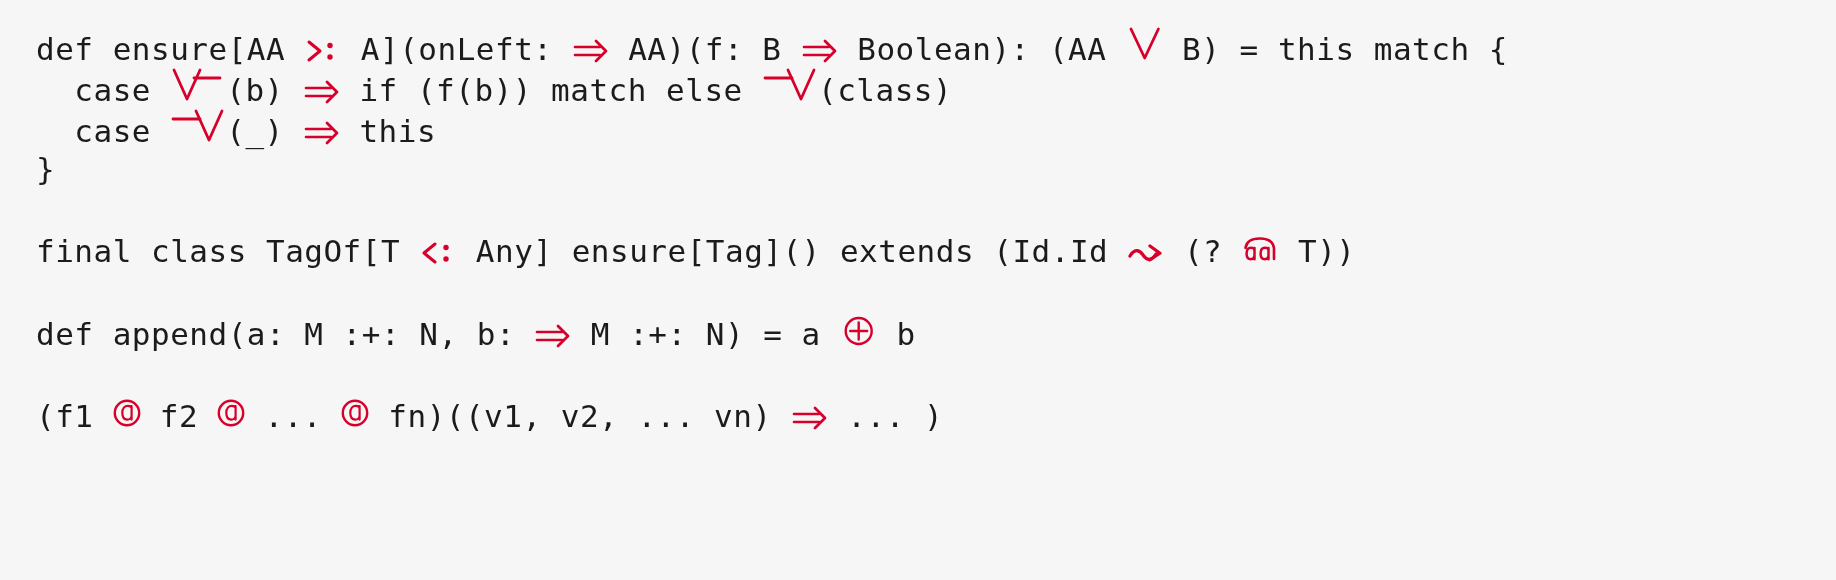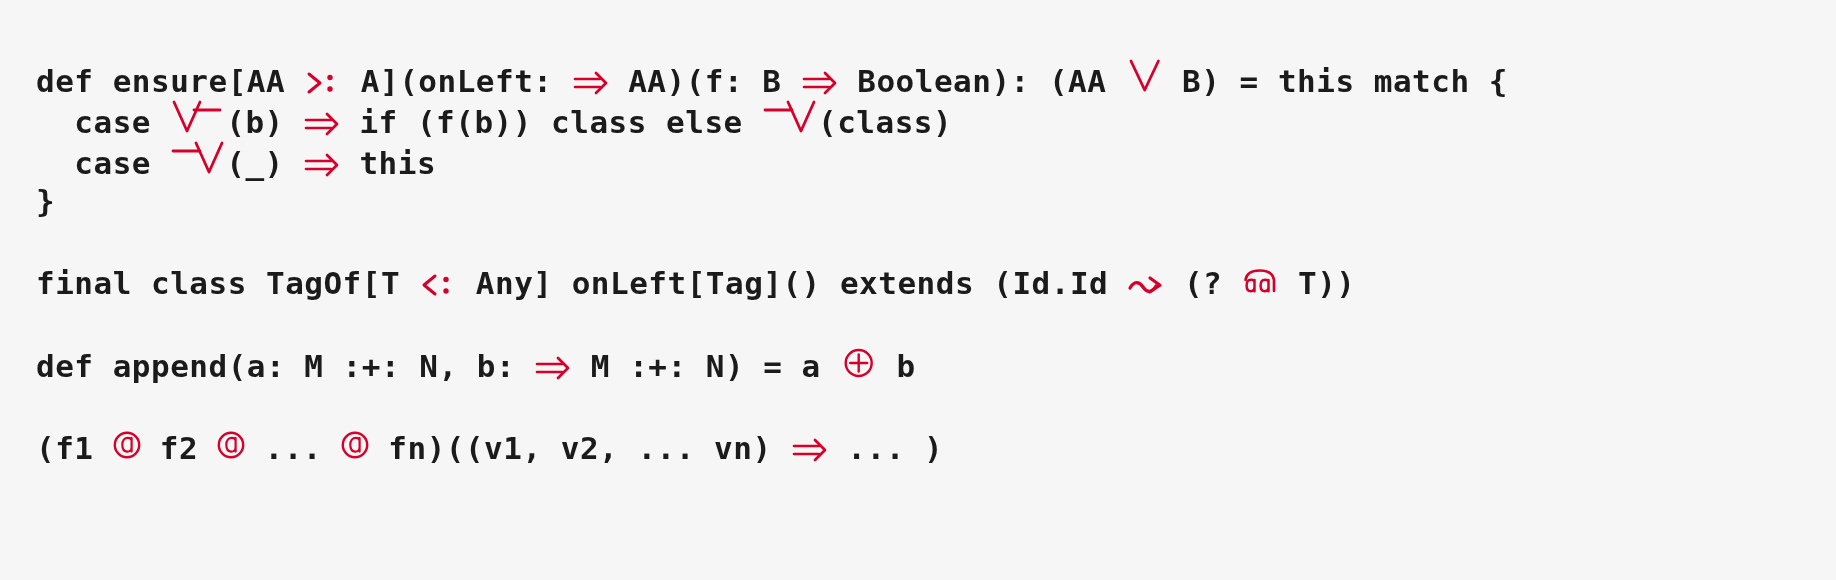--- a/index.html
+++ b/index.html
@@ -16,22 +16,21 @@
 
   #code-block {
     position: absolute;
     left: 36px;
     top: 26px;
     font-size: 31px;
     line-height: 41px;
     letter-spacing: 0.5px;
     color: #1b1b1b;
     white-space: pre;
-    font-weight: 700;
-    margin-top: 32px;
+    font-weight: 400;
   }
 
   .code-line {
     height: 41px;
     white-space: pre;
     display: block;
   }
   .code-line.blank { height: 41px; }
 
   
@@ -70,35 +69,35 @@
             <path d="M24 3 L34 13 L24 23" stroke-width="2.8"></path>
           </svg></span></span><span class="tok plain"> Boolean): (AA </span><span class="tok lig" title="\/"><span class="glyph" style="width:37.4px;height:34px;top:1px;"><svg width="37.4" height="34" viewBox="0 0 37.4 34" fill="none" stroke="#d6002a" stroke-width="2.6" stroke-linecap="round" stroke-linejoin="round">
             <path d="M5 2 L18.7 31 L32.4 2" stroke-width="2.8"></path>
           </svg></span></span><span class="tok plain"> B) = this match {</span></div><div class="code-line"><span class="tok plain">  case </span><span class="tok lig" title="\/-"><span class="glyph" style="width:56.1px;height:34px;top:1px;"><svg width="56.1" height="34" viewBox="0 0 56.1 34" fill="none" stroke="#d6002a" stroke-width="2.6" stroke-linecap="round" stroke-linejoin="round">
             <path d="M4 2 L17 31 L30 2" stroke-width="2.8"></path>
             <path d="M24 10 H50" stroke-width="2.8"></path>
           </svg></span></span><span class="tok plain">(b) </span><span class="tok lig" title="=&gt;"><span class="glyph" style="width:37.4px;height:26px;top:4px;"><svg width="37.4" height="26" viewBox="0 0 37.4 26" fill="none" stroke="#d6002a" stroke-width="2.6" stroke-linecap="round" stroke-linejoin="round">
             <path d="M3 9 H28"></path>
             <path d="M3 17 H28"></path>
             <path d="M24 3 L34 13 L24 23" stroke-width="2.8"></path>
-          </svg></span></span><span class="tok plain"> if (f(b)) class else </span><span class="tok lig" title="-\/"><span class="glyph" style="width:56.1px;height:34px;top:1px;"><svg width="56.1" height="34" viewBox="0 0 56.1 34" fill="none" stroke="#d6002a" stroke-width="2.6" stroke-linecap="round" stroke-linejoin="round">
+          </svg></span></span><span class="tok plain"> if (f(b)) match else </span><span class="tok lig" title="-\/"><span class="glyph" style="width:56.1px;height:34px;top:1px;"><svg width="56.1" height="34" viewBox="0 0 56.1 34" fill="none" stroke="#d6002a" stroke-width="2.6" stroke-linecap="round" stroke-linejoin="round">
             <path d="M3 10 H30" stroke-width="2.8"></path>
             <path d="M26 2 L39 31 L52 2" stroke-width="2.8"></path>
           </svg></span></span><span class="tok plain">(class)</span></div><div class="code-line"><span class="tok plain">  case </span><span class="tok lig" title="-\/"><span class="glyph" style="width:56.1px;height:34px;top:1px;"><svg width="56.1" height="34" viewBox="0 0 56.1 34" fill="none" stroke="#d6002a" stroke-width="2.6" stroke-linecap="round" stroke-linejoin="round">
             <path d="M3 10 H30" stroke-width="2.8"></path>
             <path d="M26 2 L39 31 L52 2" stroke-width="2.8"></path>
           </svg></span></span><span class="tok plain">(_) </span><span class="tok lig" title="=&gt;"><span class="glyph" style="width:37.4px;height:26px;top:4px;"><svg width="37.4" height="26" viewBox="0 0 37.4 26" fill="none" stroke="#d6002a" stroke-width="2.6" stroke-linecap="round" stroke-linejoin="round">
             <path d="M3 9 H28"></path>
             <path d="M3 17 H28"></path>
             <path d="M24 3 L34 13 L24 23" stroke-width="2.8"></path>
           </svg></span></span><span class="tok plain"> this</span></div><div class="code-line"><span class="tok plain">}</span></div><div class="code-line blank">&nbsp;</div><div class="code-line"><span class="tok plain">final class TagOf[T </span><span class="tok lig" title="&lt;:"><span class="glyph" style="width:37.4px;height:26px;top:4px;"><svg width="37.4" height="26" viewBox="0 0 37.4 26" fill="none" stroke="#d6002a" stroke-width="2.6" stroke-linecap="round" stroke-linejoin="round">
             <path d="M16 4 L5 13 L16 22" stroke-width="3"></path>
             <circle cx="27" cy="7.5" r="2.7" fill="#d6002a" stroke="none"></circle>
             <circle cx="27" cy="19" r="2.7" fill="#d6002a" stroke="none"></circle>
-          </svg></span></span><span class="tok plain"> Any] onLeft[Tag]() extends (Id.Id </span><span class="tok lig" title="~&gt;"><span class="glyph" style="width:37.4px;height:26px;top:4px;"><svg width="37.4" height="26" viewBox="0 0 37.4 26" fill="none" stroke="#d6002a" stroke-width="2.6" stroke-linecap="round" stroke-linejoin="round">
+          </svg></span></span><span class="tok plain"> Any] ensure[Tag]() extends (Id.Id </span><span class="tok lig" title="~&gt;"><span class="glyph" style="width:37.4px;height:26px;top:4px;"><svg width="37.4" height="26" viewBox="0 0 37.4 26" fill="none" stroke="#d6002a" stroke-width="2.6" stroke-linecap="round" stroke-linejoin="round">
             <path d="M3 16 C7 9, 12 9, 16 15 C20 21, 25 21, 29 14" stroke-width="3.2"></path>
             <path d="M23 6 L33 13.2 L22.5 20" stroke-width="3.2"></path>
           </svg></span></span><span class="tok plain"> (? </span><span class="tok lig" title="@@"><span class="glyph" style="width:37.4px;height:28px;top:3px;"><svg width="37.4" height="28" viewBox="0 0 37.4 28" fill="none" stroke="#d6002a" stroke-width="2.6" stroke-linecap="round" stroke-linejoin="round">
             <path d="M4.5 11 C5.5 3.5, 12 1.5, 18.7 1.5 C25.5 1.5, 32 3.5, 33 11 L33 22" stroke-width="2.6"></path>
             <path d="M13.5 13.5 C13.5 11.8, 11.8 10.8, 10 10.8 C7.4 10.8, 5.6 12.8, 5.6 16.5 C5.6 20.2, 7.4 22.2, 9.8 22.2 C11.9 22.2, 13.5 20.8, 13.5 18.6 L13.5 10.9 L13.5 22.2" stroke-width="2.5"></path>
             <path d="M27.5 13.5 C27.5 11.8, 25.8 10.8, 24 10.8 C21.4 10.8, 19.6 12.8, 19.6 16.5 C19.6 20.2, 21.4 22.2, 23.8 22.2 C25.9 22.2, 27.5 20.8, 27.5 18.6 L27.5 10.9 L27.5 22.2" stroke-width="2.5"></path>
           </svg></span></span><span class="tok plain"> T))</span></div><div class="code-line blank">&nbsp;</div><div class="code-line"><span class="tok plain">def append(a: M :+: N, b: </span><span class="tok lig" title="=&gt;"><span class="glyph" style="width:37.4px;height:26px;top:4px;"><svg width="37.4" height="26" viewBox="0 0 37.4 26" fill="none" stroke="#d6002a" stroke-width="2.6" stroke-linecap="round" stroke-linejoin="round">
             <path d="M3 9 H28"></path>
             <path d="M3 17 H28"></path>
             <path d="M24 3 L34 13 L24 23" stroke-width="2.8"></path>

